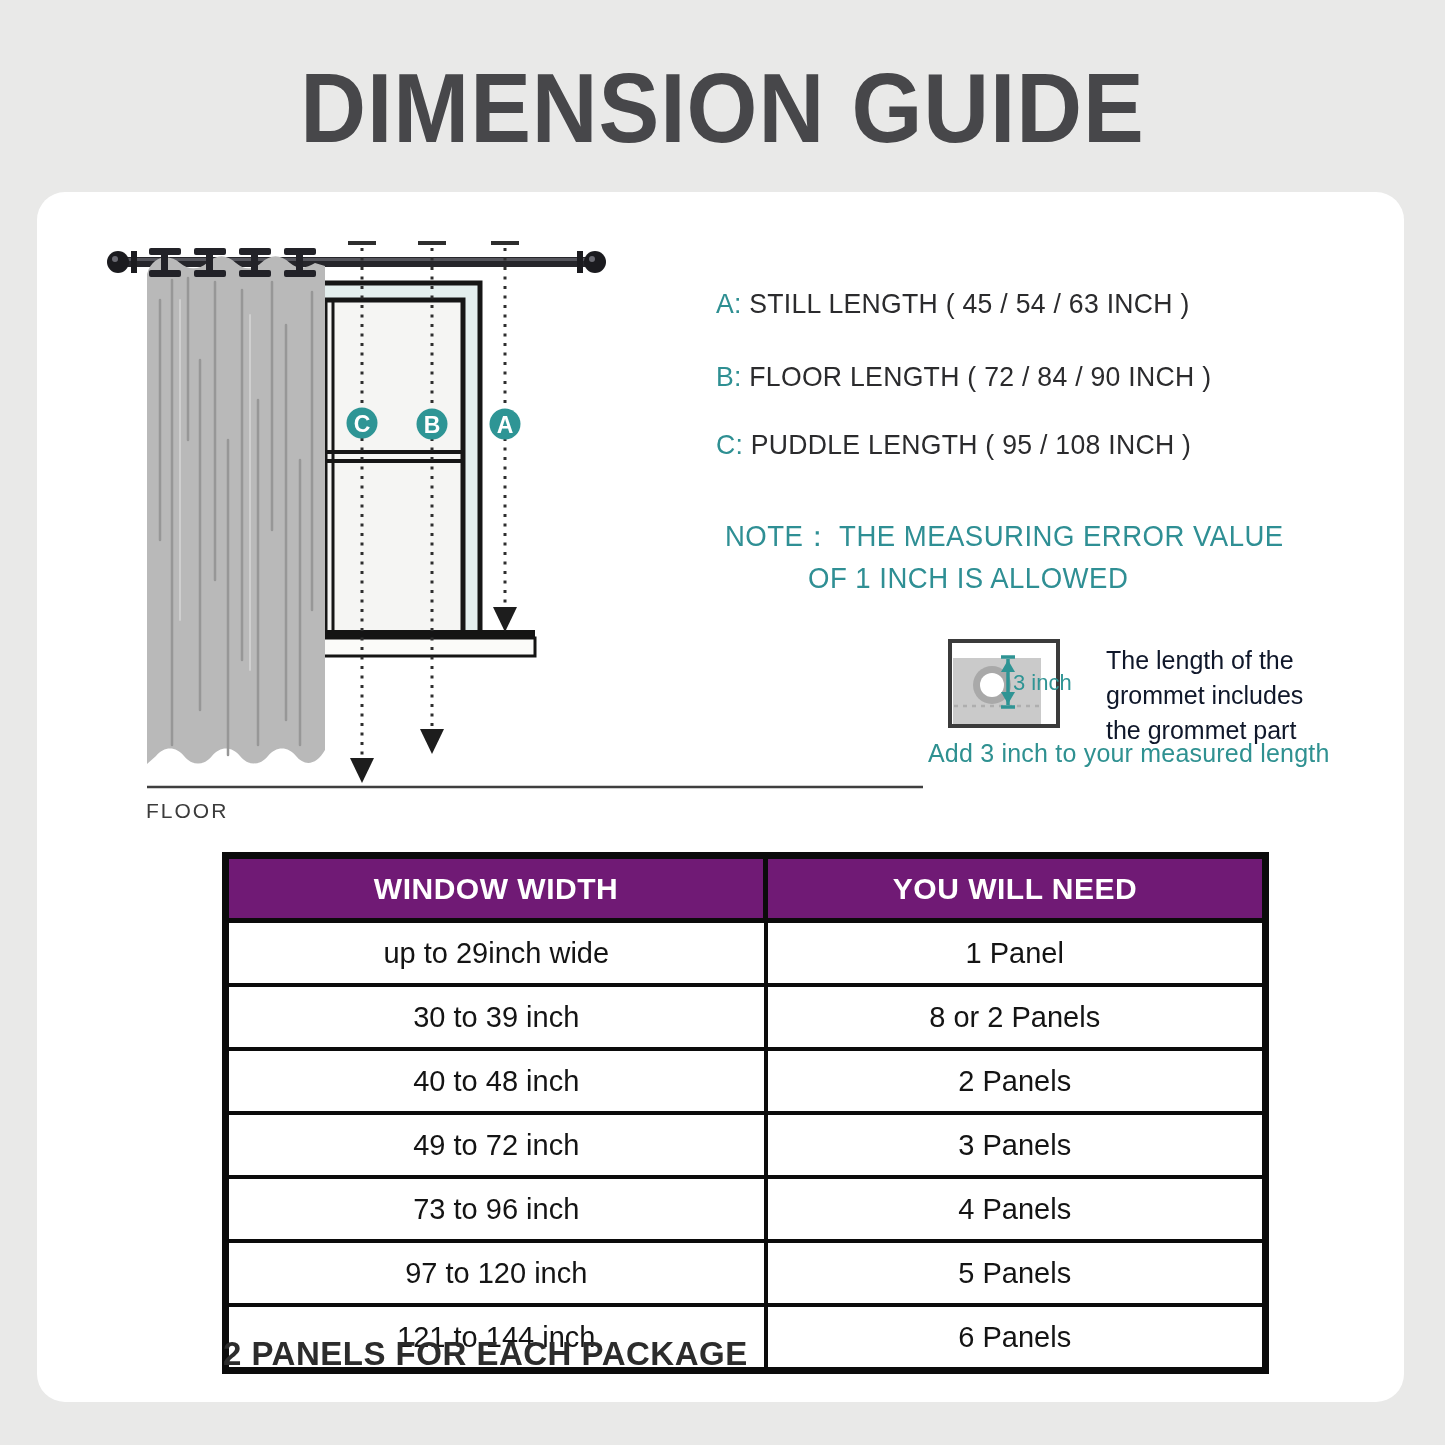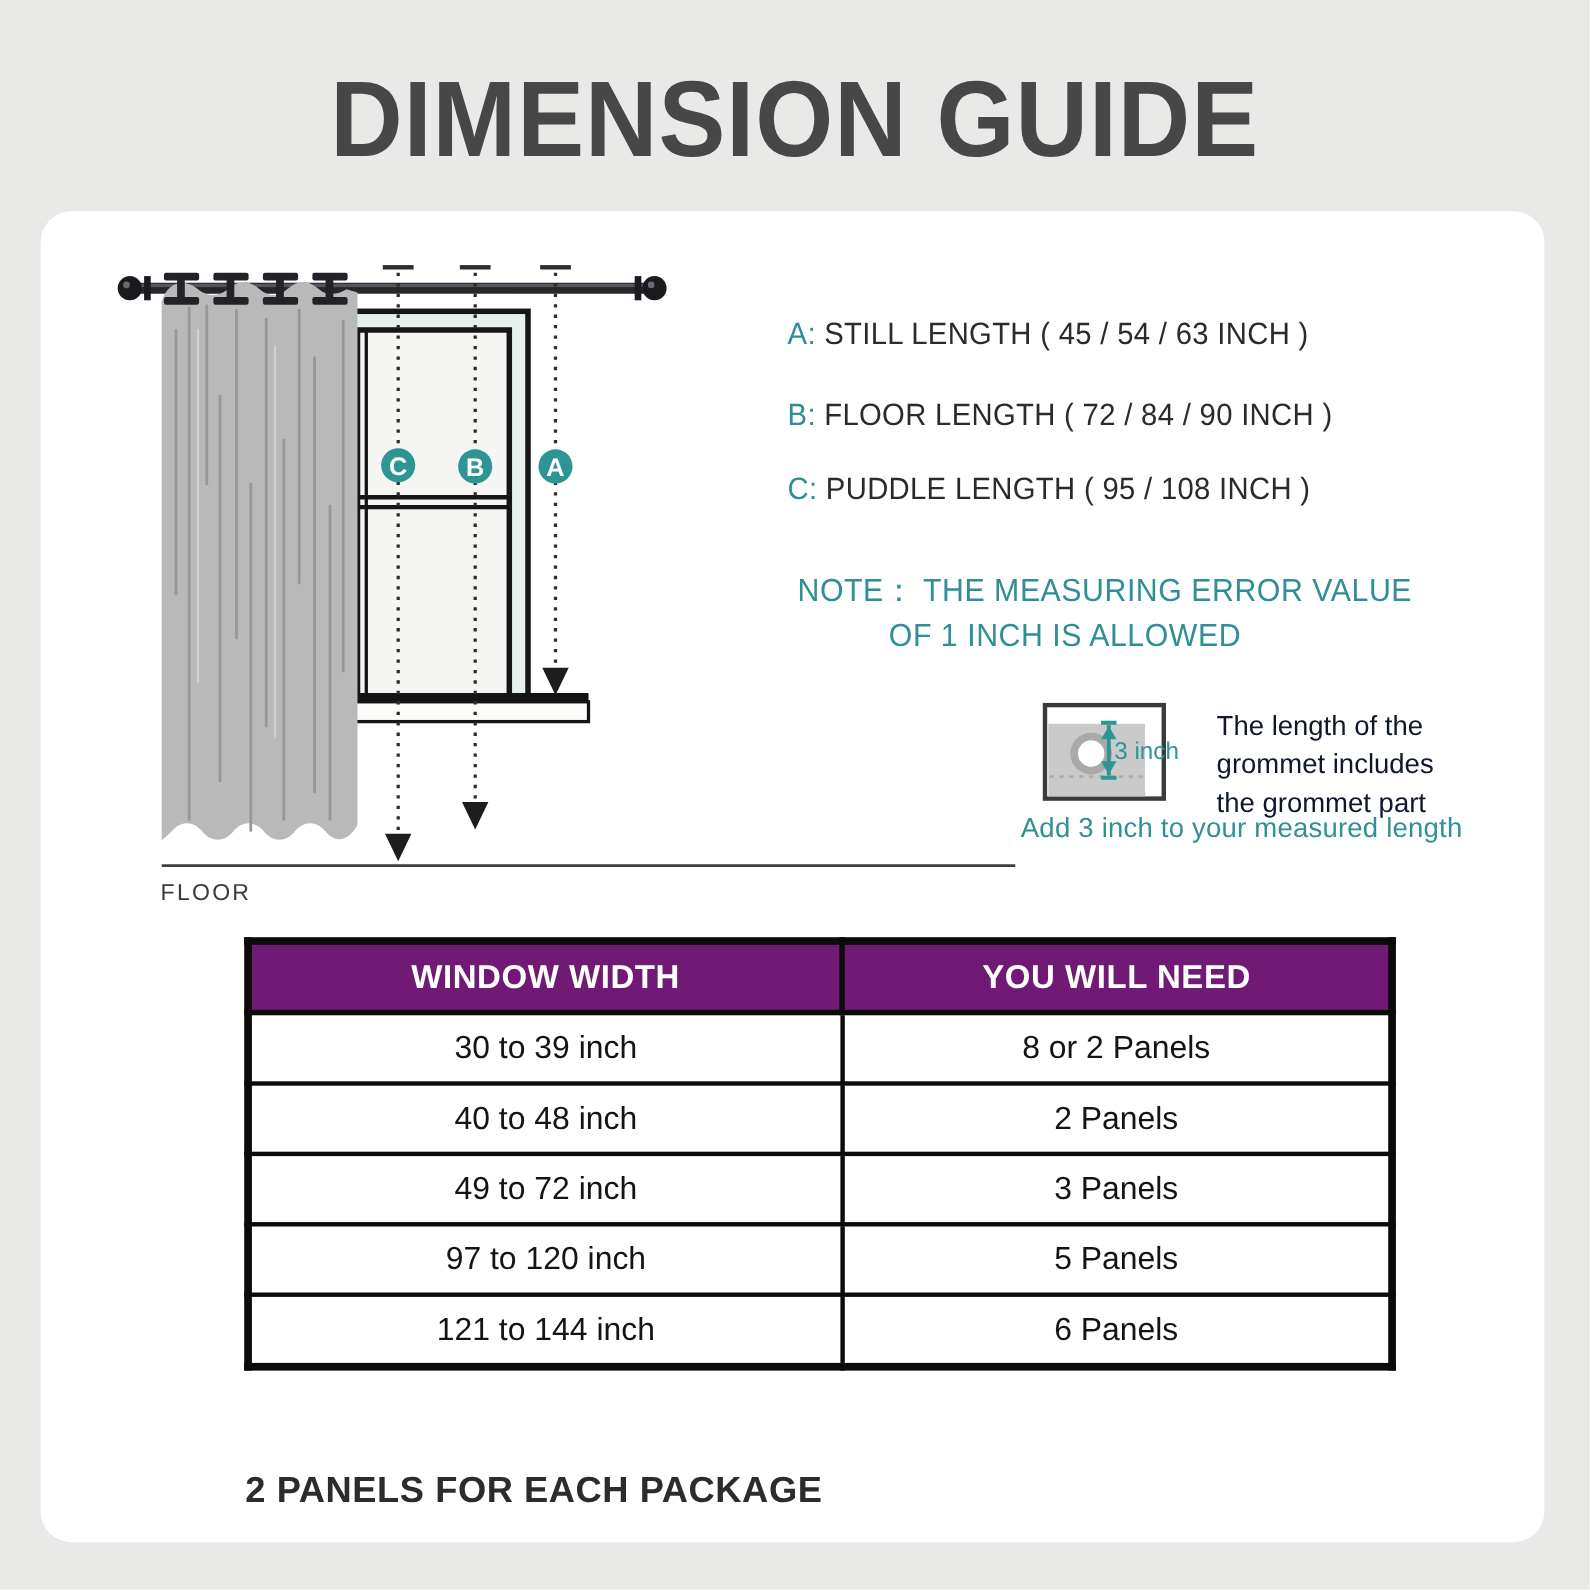--- a/index.html
+++ b/index.html
@@ -240,32 +240,40 @@
         <col class="col-right">
       </colgroup>
     <thead>
       <tr>
         <th>WINDOW WIDTH</th>
         <th>YOU WILL NEED</th>
       </tr>
     </thead>
     <tbody>
       <tr>
+        <td>up to 29inch wide</td>
+        <td>1 Panel</td>
+      </tr>
+      <tr>
         <td>30 to 39 inch</td>
         <td>8 or 2 Panels</td>
       </tr>
       <tr>
         <td>40 to 48 inch</td>
         <td>2 Panels</td>
       </tr>
       <tr>
         <td>49 to 72 inch</td>
         <td>3 Panels</td>
       </tr>
       <tr>
+        <td>73 to 96 inch</td>
+        <td>4 Panels</td>
+      </tr>
+      <tr>
         <td>97 to 120 inch</td>
         <td>5 Panels</td>
       </tr>
       <tr>
         <td>121 to 144 inch</td>
         <td>6 Panels</td>
       </tr>
     </tbody>
   </table>
 

